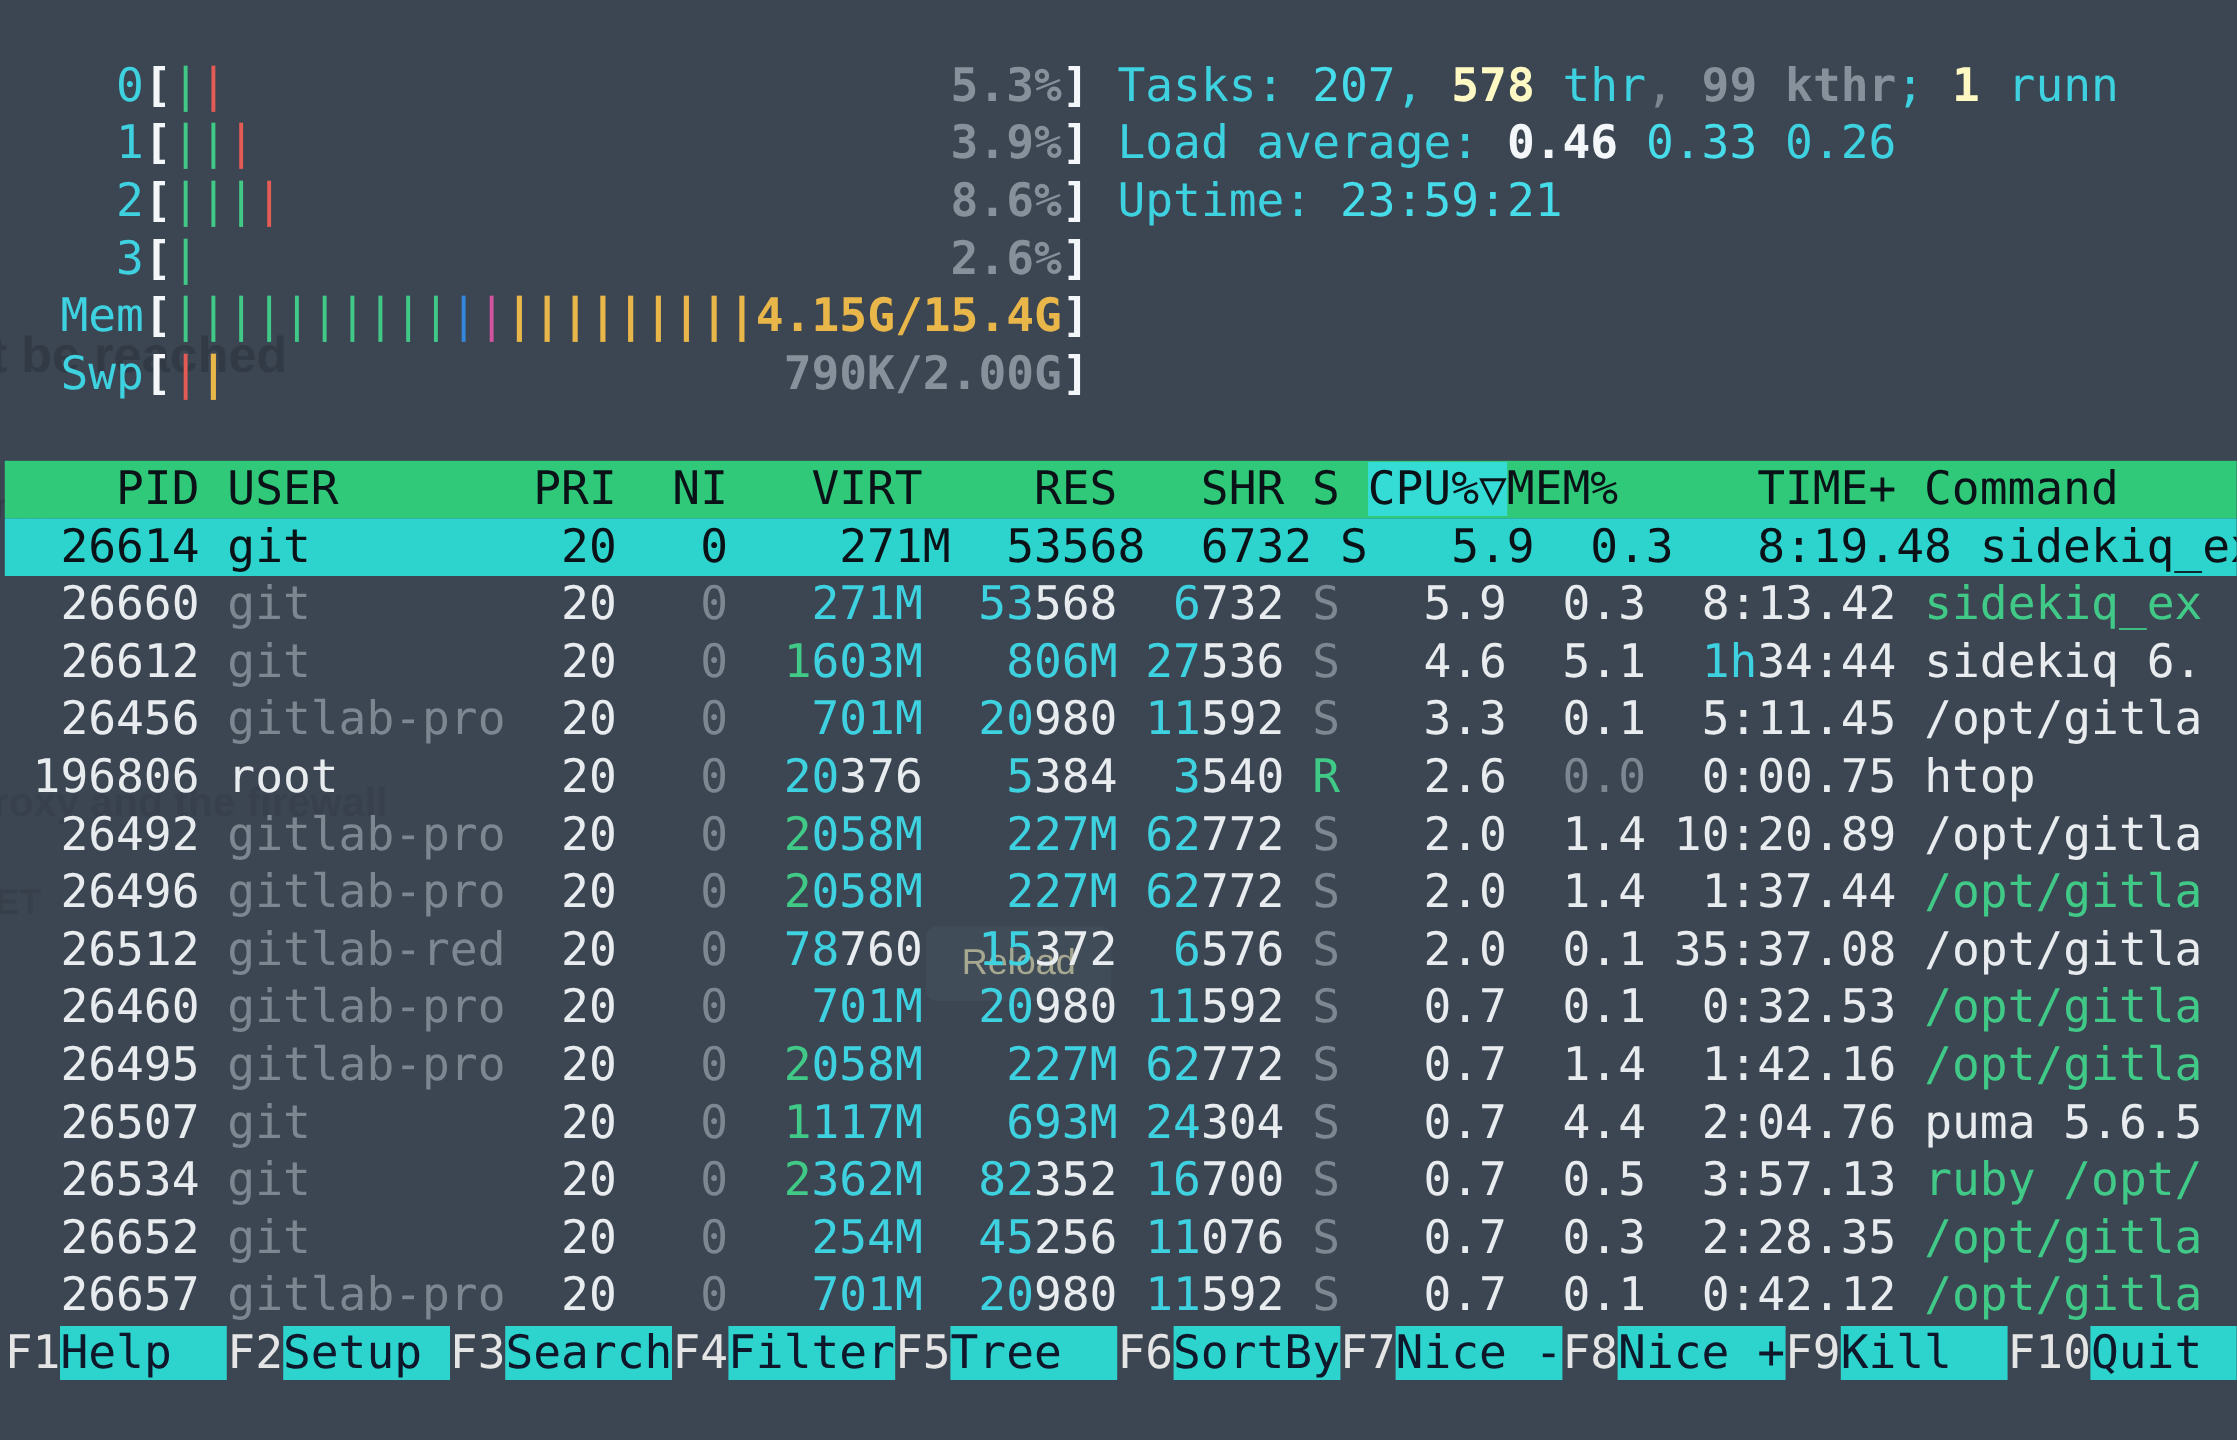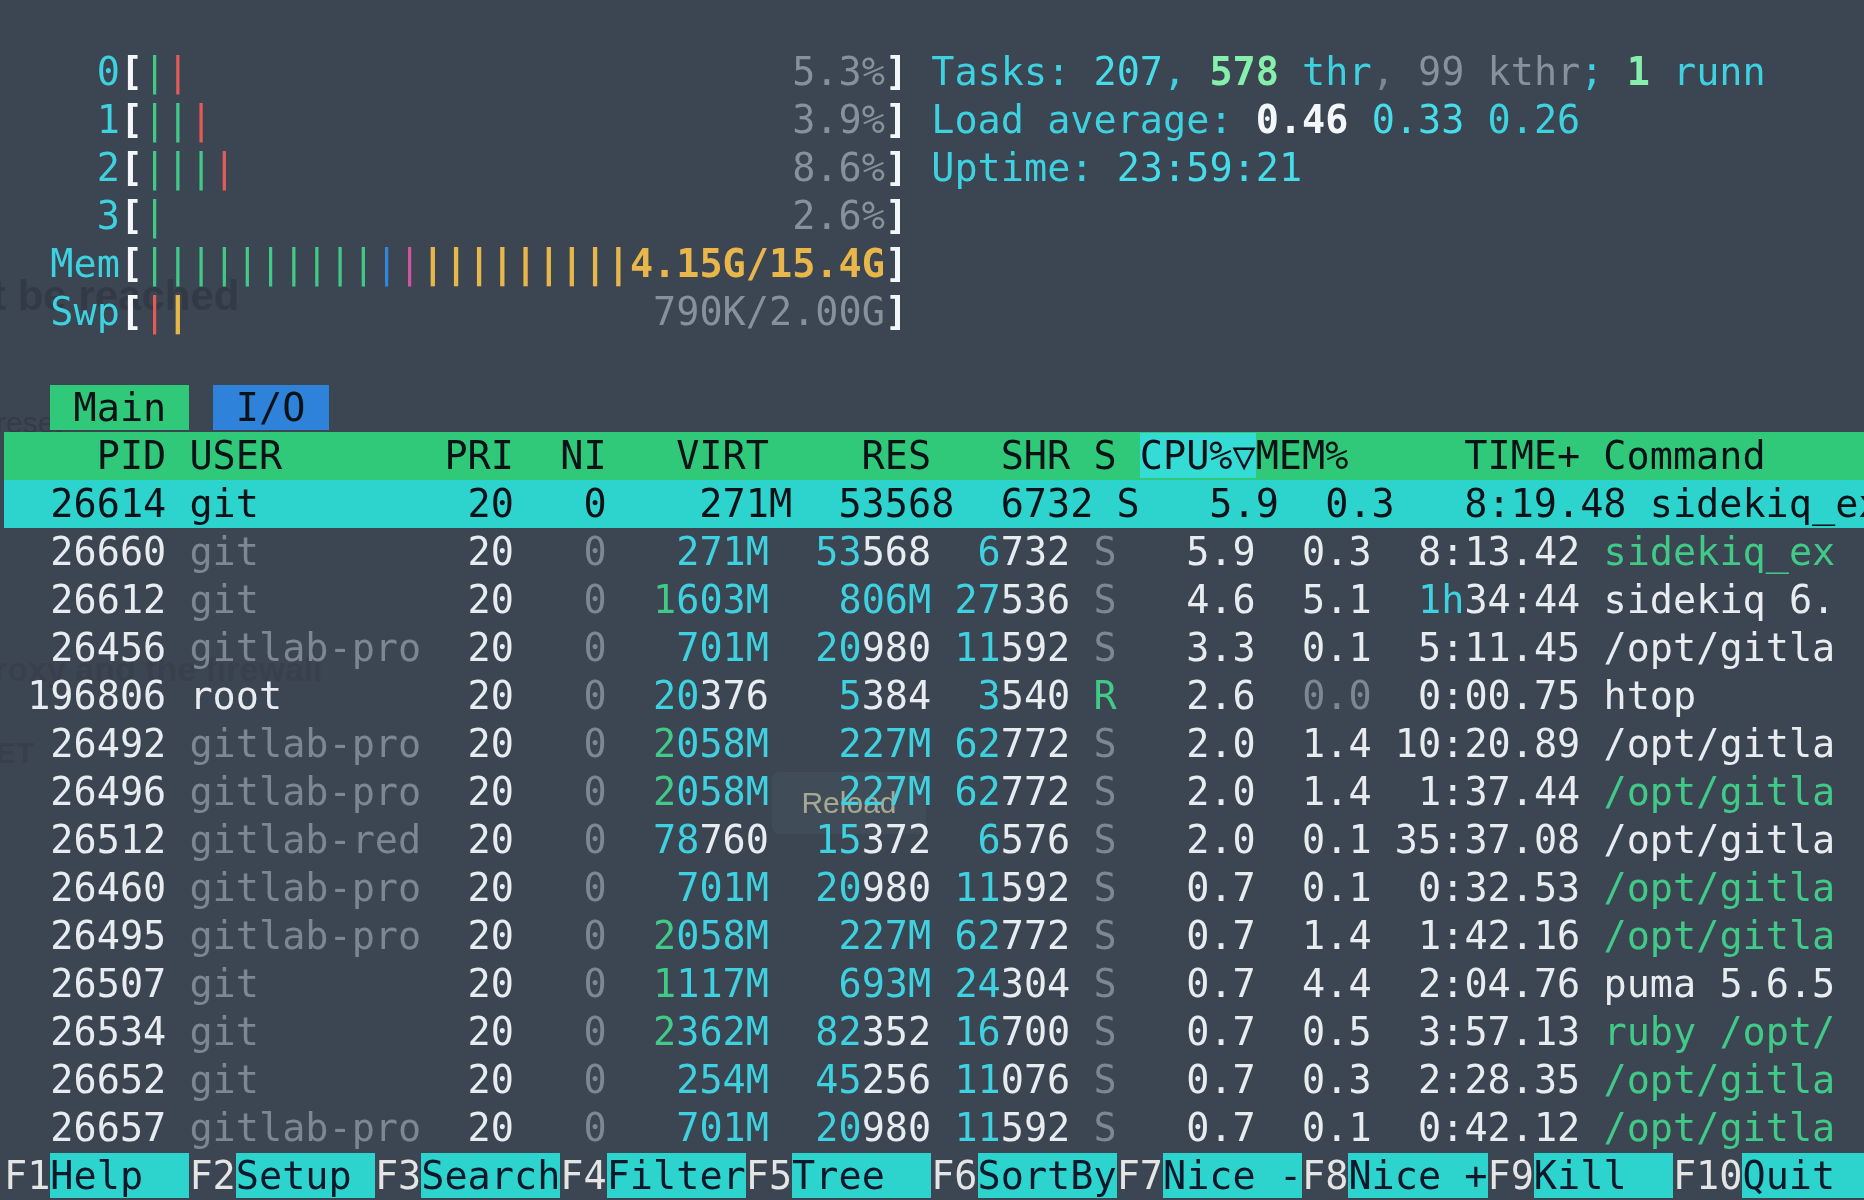--- a/index.html
+++ b/index.html
@@ -10,23 +10,23 @@
     font-family:"Liberation Sans",sans-serif;font-size:30px}
   .term{position:absolute;left:4px;top:0;width:1860px;z-index:2;
     font-family:"DejaVu Sans Mono","Liberation Mono",monospace;
     font-size:38.5px;line-height:48px}
   .ln{white-space:pre;height:48px;overflow:hidden}
   .w{color:#e8ecef}
   .wb{color:#f4f7f9;font-weight:bold}
   .c{color:#3ed1e0}
   .cb{color:#46dcea;font-weight:normal}
   .g{color:#41c987}
-  .gb{color:#86efac;font-weight:bold}
+  .gb{color:#fef9c3;font-weight:bold}
   .gy{color:#7d8791}
-  .gyb{color:#87919b;font-weight:normal}
+  .gyb{color:#87919b;font-weight:bold}
   .y{color:#e9b64a;font-weight:bold}
   .red{color:#e25b55}
   .blu{color:#3486da}
   .mag{color:#d2539e}
   .sel{color:#0b1217}
   .sel-line{background:#2dd3cd}
   .hdr{color:#0b1217}
   .hdr-line{background:#2fc979}
   .hdrsort{background:#35dcd6;color:#0b1217}
   .tabmain{background:#2fc979;color:#0b1217}
@@ -47,21 +47,20 @@
 
 <div class="term" id="term">
     <div class="ln"></div>
     <div class="ln"><span class="c">    0</span><span class="wb">[</span><span class="g">|</span><span class="red">|</span><span class="w">                          </span><span class="gyb">5.3%</span><span class="wb">]</span><span class="w"> </span><span class="c">Tasks: </span><span class="cb">207</span><span class="c">, </span><span class="gb">578</span><span class="c"> thr</span><span class="gy">, </span><span class="gyb">99 kthr</span><span class="c">; </span><span class="gb">1</span><span class="c"> runn</span></div>
     <div class="ln"><span class="c">    1</span><span class="wb">[</span><span class="g">|</span><span class="g">|</span><span class="red">|</span><span class="w">                         </span><span class="gyb">3.9%</span><span class="wb">]</span><span class="w"> </span><span class="c">Load average: </span><span class="wb">0.46 </span><span class="cb">0.33 </span><span class="c">0.26</span></div>
     <div class="ln"><span class="c">    2</span><span class="wb">[</span><span class="g">|</span><span class="g">|</span><span class="g">|</span><span class="red">|</span><span class="w">                        </span><span class="gyb">8.6%</span><span class="wb">]</span><span class="w"> </span><span class="c">Uptime: </span><span class="cb">23:59:21</span></div>
     <div class="ln"><span class="c">    3</span><span class="wb">[</span><span class="g">|</span><span class="w">                           </span><span class="gyb">2.6%</span><span class="wb">]</span></div>
     <div class="ln"><span class="c">  Mem</span><span class="wb">[</span><span class="g">||||||||||</span><span class="blu">|</span><span class="mag">|</span><span class="y">|||||||||</span><span class="y">4.15G/15.4G</span><span class="wb">]</span></div>
     <div class="ln"><span class="c">  Swp</span><span class="wb">[</span><span class="red">|</span><span class="y">|</span><span class="w">                    </span><span class="gyb">790K/2.00G</span><span class="wb">]</span></div>
     <div class="ln"></div>
-    <div class="ln"><span class="w">  </span><span class="tabmain"> Main </span><span class="w"> </span><span class="tabio"> I/O </span></div>
     <div class="ln hdr-line"><span class="hdr">    PID USER       PRI  NI   VIRT    RES   SHR S </span><span class="hdrsort">CPU%▽</span><span class="hdr">MEM%     TIME+ Command                </span></div>
     <div class="ln sel-line"><span class="sel">  26614 git         20   0    271M  53568  6732 S   5.9  0.3   8:19.48 sidekiq_ex</span></div>
     <div class="ln"><span class="w">  26660 </span><span class="gy">git       </span><span class="w">  20</span><span class="gy">   0</span><span class="w">   </span><span class="c">271M</span><span class="w">  </span><span class="c">53</span><span class="w">568</span><span class="w">  </span><span class="c">6</span><span class="w">732</span><span class="w"> </span><span class="gy">S</span><span class="w"> </span><span class="w">  5.9</span><span class="w">  0.3</span><span class="w">  8:13.42</span><span class="w"> </span><span class="g">sidekiq_ex</span></div>
     <div class="ln"><span class="w">  26612 </span><span class="gy">git       </span><span class="w">  20</span><span class="gy">   0</span><span class="w">  </span><span class="g">1</span><span class="c">603M</span><span class="w">   </span><span class="c">806M</span><span class="w"> </span><span class="c">27</span><span class="w">536</span><span class="w"> </span><span class="gy">S</span><span class="w"> </span><span class="w">  4.6</span><span class="w">  5.1</span><span class="w">  </span><span class="c">1h</span><span class="w">34:44</span><span class="w"> </span><span class="w">sidekiq 6.</span></div>
     <div class="ln"><span class="w">  26456 </span><span class="gy">gitlab-pro</span><span class="w">  20</span><span class="gy">   0</span><span class="w">   </span><span class="c">701M</span><span class="w">  </span><span class="c">20</span><span class="w">980</span><span class="w"> </span><span class="c">11</span><span class="w">592</span><span class="w"> </span><span class="gy">S</span><span class="w"> </span><span class="w">  3.3</span><span class="w">  0.1</span><span class="w">  5:11.45</span><span class="w"> </span><span class="w">/opt/gitla</span></div>
     <div class="ln"><span class="w"> 196806 </span><span class="w">root      </span><span class="w">  20</span><span class="gy">   0</span><span class="w">  </span><span class="c">20</span><span class="w">376</span><span class="w">   </span><span class="c">5</span><span class="w">384</span><span class="w">  </span><span class="c">3</span><span class="w">540</span><span class="w"> </span><span class="g">R</span><span class="w"> </span><span class="w">  2.6</span><span class="gy">  0.0</span><span class="w">  0:00.75</span><span class="w"> </span><span class="w">htop</span></div>
     <div class="ln"><span class="w">  26492 </span><span class="gy">gitlab-pro</span><span class="w">  20</span><span class="gy">   0</span><span class="w">  </span><span class="g">2</span><span class="c">058M</span><span class="w">   </span><span class="c">227M</span><span class="w"> </span><span class="c">62</span><span class="w">772</span><span class="w"> </span><span class="gy">S</span><span class="w"> </span><span class="w">  2.0</span><span class="w">  1.4</span><span class="w"> 10:20.89</span><span class="w"> </span><span class="w">/opt/gitla</span></div>
     <div class="ln"><span class="w">  26496 </span><span class="gy">gitlab-pro</span><span class="w">  20</span><span class="gy">   0</span><span class="w">  </span><span class="g">2</span><span class="c">058M</span><span class="w">   </span><span class="c">227M</span><span class="w"> </span><span class="c">62</span><span class="w">772</span><span class="w"> </span><span class="gy">S</span><span class="w"> </span><span class="w">  2.0</span><span class="w">  1.4</span><span class="w">  1:37.44</span><span class="w"> </span><span class="g">/opt/gitla</span></div>
     <div class="ln"><span class="w">  26512 </span><span class="gy">gitlab-red</span><span class="w">  20</span><span class="gy">   0</span><span class="w">  </span><span class="c">78</span><span class="w">760</span><span class="w">  </span><span class="c">15</span><span class="w">372</span><span class="w">  </span><span class="c">6</span><span class="w">576</span><span class="w"> </span><span class="gy">S</span><span class="w"> </span><span class="w">  2.0</span><span class="w">  0.1</span><span class="w"> 35:37.08</span><span class="w"> </span><span class="w">/opt/gitla</span></div>
     <div class="ln"><span class="w">  26460 </span><span class="gy">gitlab-pro</span><span class="w">  20</span><span class="gy">   0</span><span class="w">   </span><span class="c">701M</span><span class="w">  </span><span class="c">20</span><span class="w">980</span><span class="w"> </span><span class="c">11</span><span class="w">592</span><span class="w"> </span><span class="gy">S</span><span class="w"> </span><span class="w">  0.7</span><span class="w">  0.1</span><span class="w">  0:32.53</span><span class="w"> </span><span class="g">/opt/gitla</span></div>

